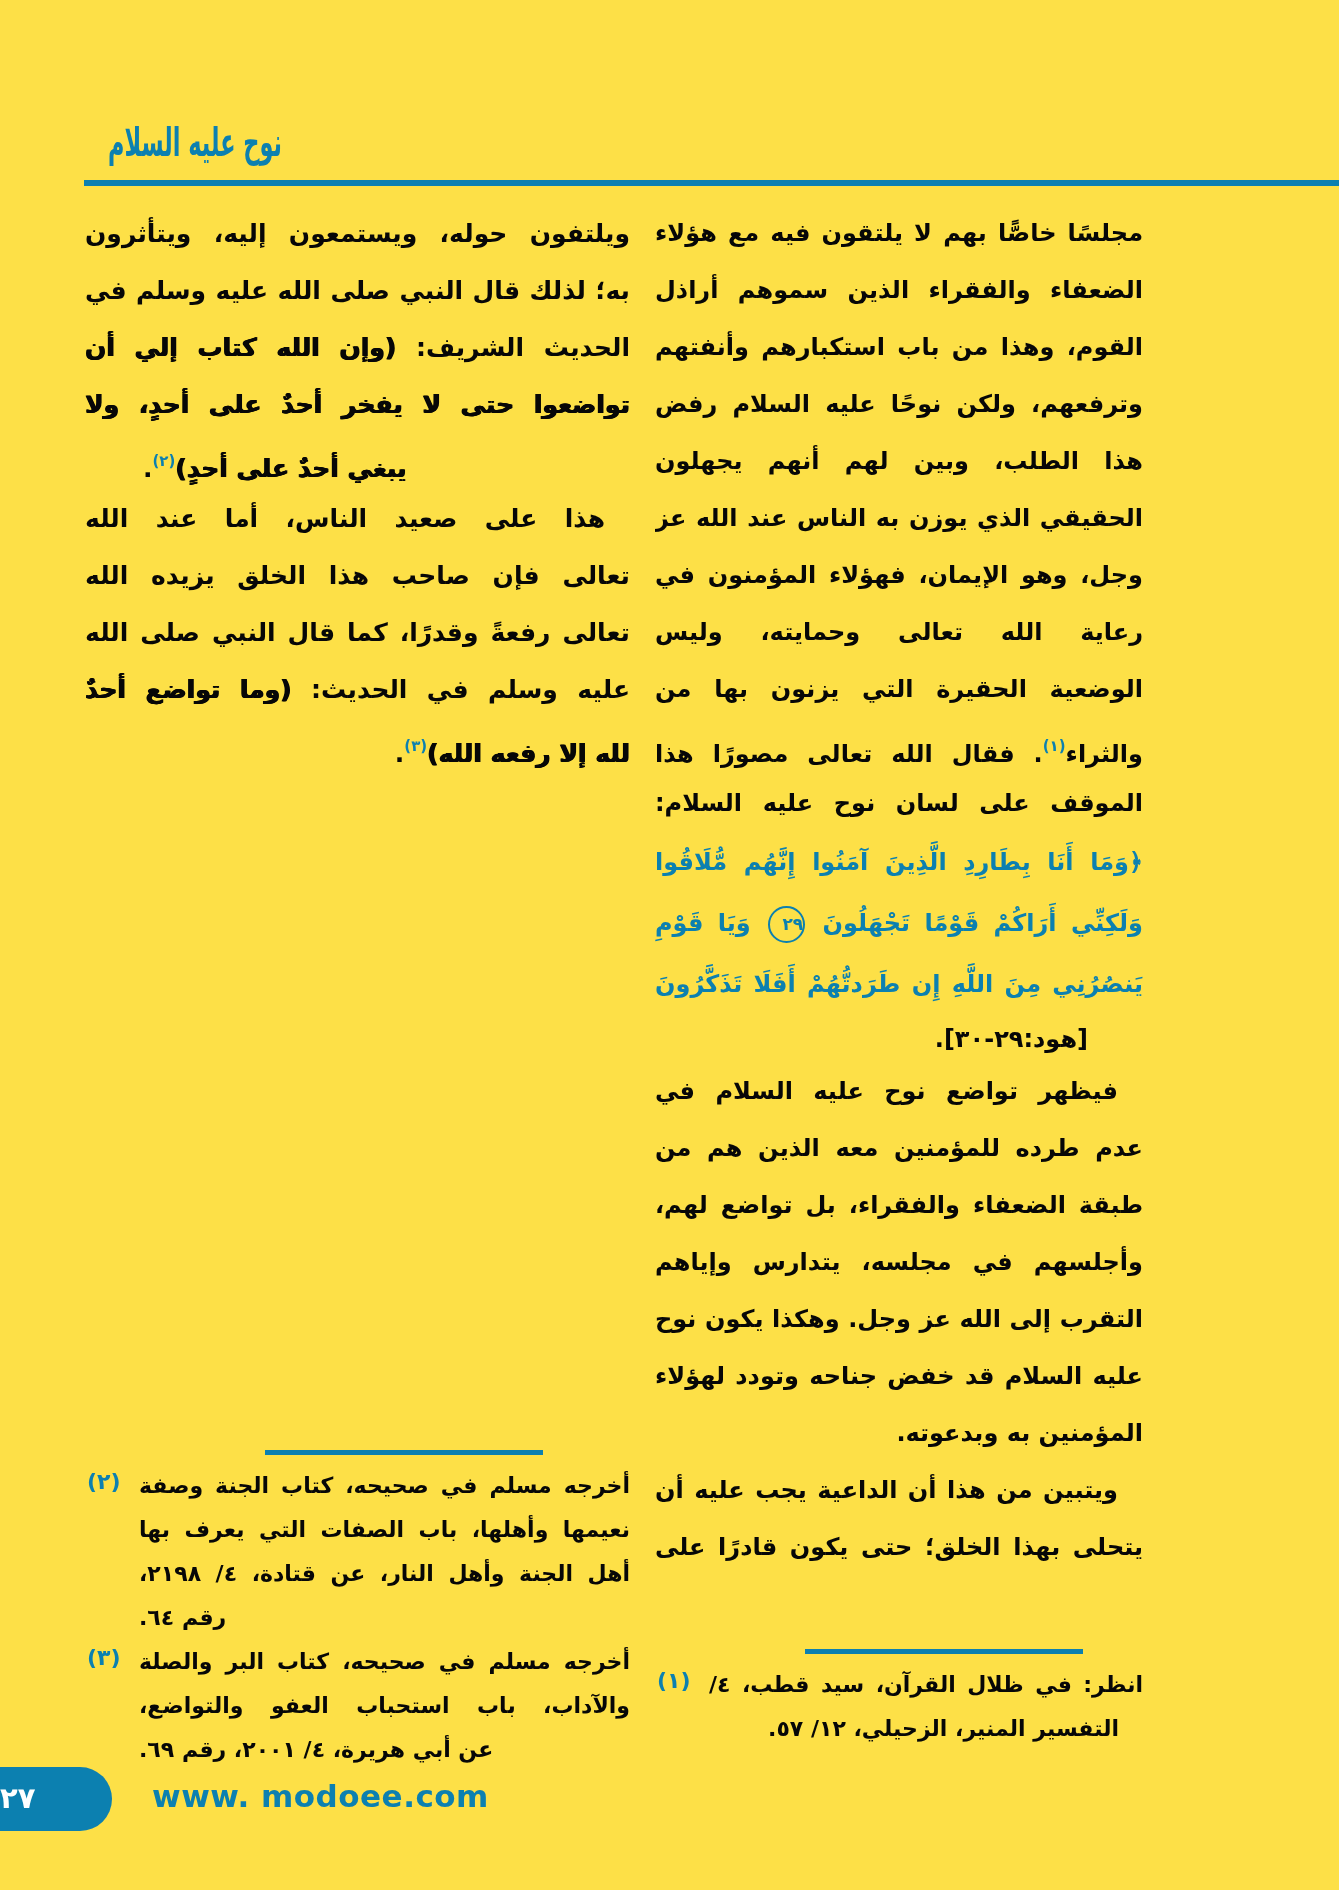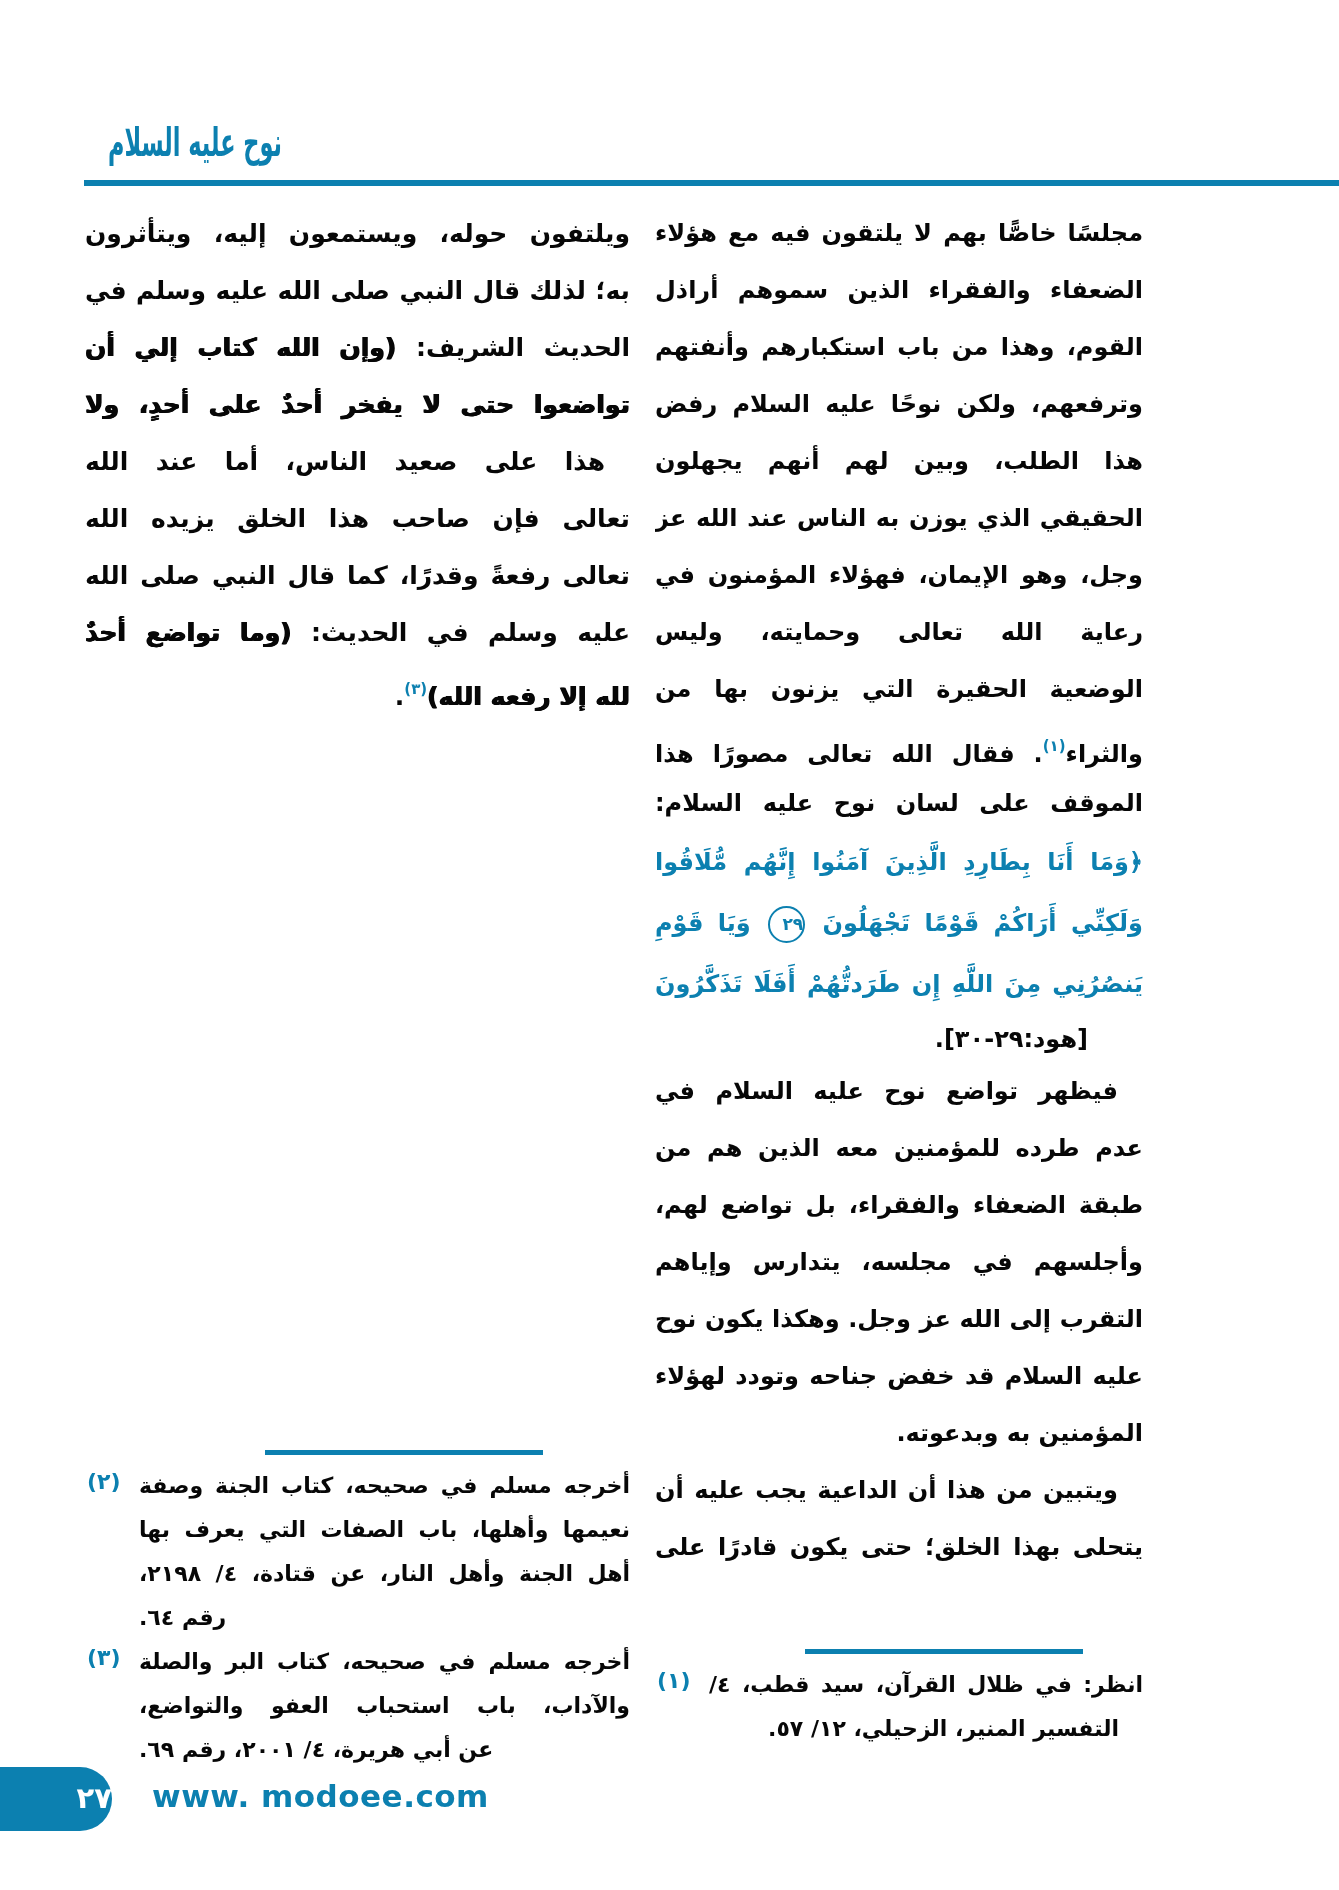--- a/index.html
+++ b/index.html
@@ -1,17 +1,17 @@
 <!DOCTYPE html>
 <html lang="ar" style="--accent: #0c80b0; --ink: #070707;"><head>
 <meta charset="utf-8">
 <style>
   html,body{margin:0;padding:0;background:#e8e8e8;}
   .page{
-    position:relative;width:1339px;height:1890px;background:#ffffff;
+    position:relative;width:1339px;height:1890px;background:#fde047;
     font-family:"DejaVu Sans",sans-serif;direction:rtl;overflow:hidden;
     margin:0 auto;color:#070707;
   }
   .header-title{
     position:absolute;left:108px;top:118px;
     font-size:34px;font-weight:700;color:var(--accent);
     transform:scaleX(.66) scaleY(1.18);transform-origin:left top;
     letter-spacing:-2px;white-space:nowrap;direction:rtl;
   }
   .header-rule{position:absolute;left:84px;right:0;top:180px;height:6px;background:var(--accent);}
@@ -36,21 +36,21 @@
   .sep{position:absolute;height:5px;background:var(--accent);}
   .sep-left{left:265px;top:1450px;width:278px;}
   .sep-right{left:805px;top:1649px;width:278px;}
   .fnblock{position:absolute;}
   .fns-left{left:85px;top:1464px;width:545px;}
   .fn1{left:655px;top:1663px;width:488px;}
   .fn{position:relative;padding-left:54px;}
   .fn .tl{height:44px;line-height:44px;font-size:22px;}
   .fnnum{position:absolute;left:2px;top:5px;color:var(--accent);font-size:22px;font-weight:700;}
   .pill{position:absolute;left:0;top:1767px;width:112px;height:64px;background:var(--accent);border-radius:0 34px 34px 0;}
-  .pagenum{color:#ffffff;font-size:29px;font-weight:700;text-align:right;line-height:62px;direction:rtl;}
+  .pagenum{color:#ffffff;font-size:29px;font-weight:700;text-align:left;line-height:62px;direction:rtl;}
   .url{
     position:absolute;left:152px;top:1778px;font-size:31px;font-weight:700;
     color:var(--accent);direction:ltr;letter-spacing:.5px;font-family:"DejaVu Sans",sans-serif;
   }
 </style>
 </head>
 <body>
 
 <div class="page">
 
@@ -93,20 +93,21 @@
         <div class="tl j"><span>يتحلى بهذا الخلق؛ حتى يكون قادرًا على</span></div>
       </div>
   </div>
 
   <div class="col col-left">
     <div class="lines">
         <div class="tl j"><span>ويلتفون حوله، ويستمعون إليه، ويتأثرون</span></div>
         <div class="tl j"><span>به؛ لذلك قال النبي صلى الله عليه وسلم في</span></div>
         <div class="tl j"><span>الحديث الشريف: </span><span class="b">(وإن الله كتاب إلي أن</span></div>
         <div class="tl j"><span class="b">تواضعوا حتى لا يفخر أحدٌ على أحدٍ، ولا</span></div>
+        <div class="tl l" style="padding-left: 58px;"><span class="b">يبغي أحدٌ على أحدٍ)</span><span class="fnmark">(٢)</span><span>.</span></div>
       </div>
     <div class="lines">
         <div class="tl j" style="padding-right: 25px;"><span>هذا على صعيد الناس، أما عند الله</span></div>
         <div class="tl j"><span>تعالى فإن صاحب هذا الخلق يزيده الله</span></div>
         <div class="tl j"><span>تعالى رفعةً وقدرًا، كما قال النبي صلى الله</span></div>
         <div class="tl j"><span>عليه وسلم في الحديث: </span><span class="b">(وما تواضع أحدٌ</span></div>
         <div class="tl c"><span class="b">لله إلا رفعه الله)</span><span class="fnmark">(٣)</span><span>.</span></div>
       </div>
   </div>
 

